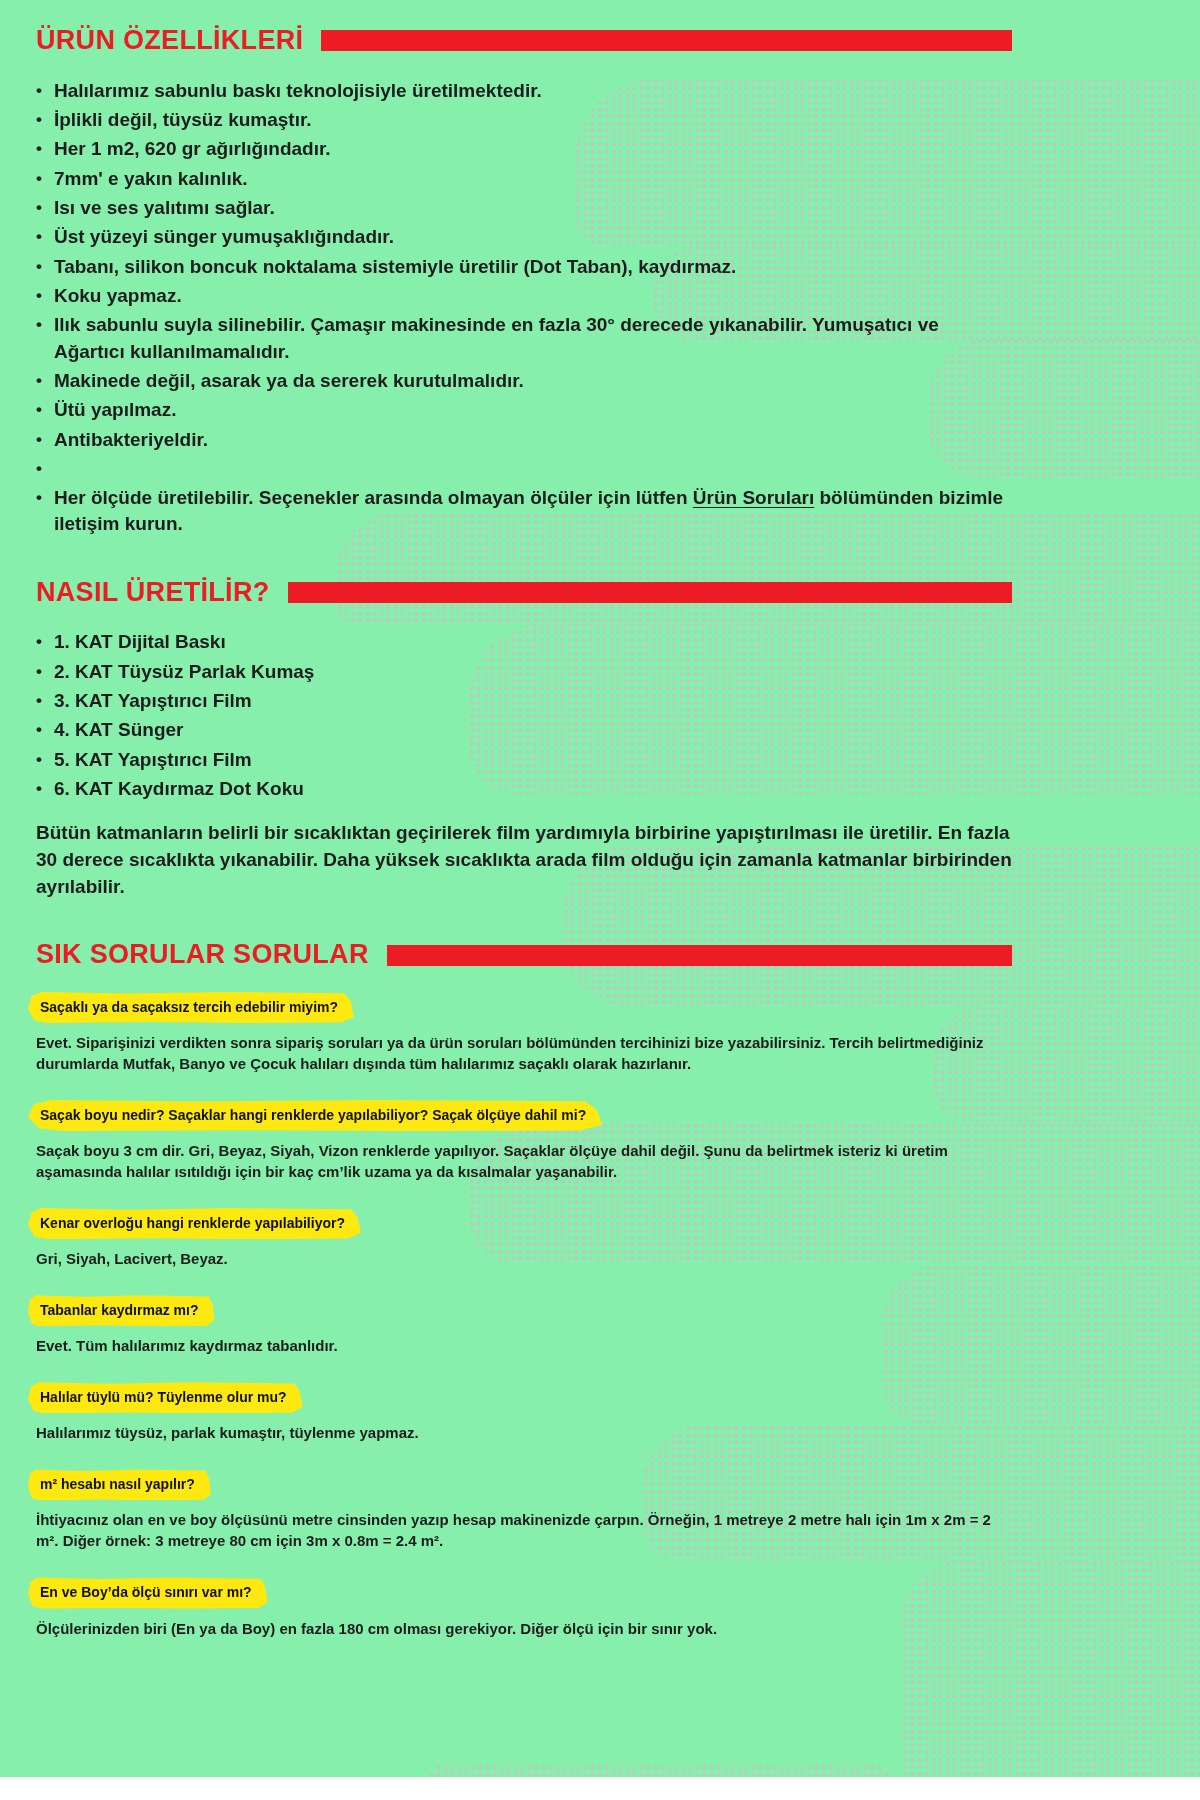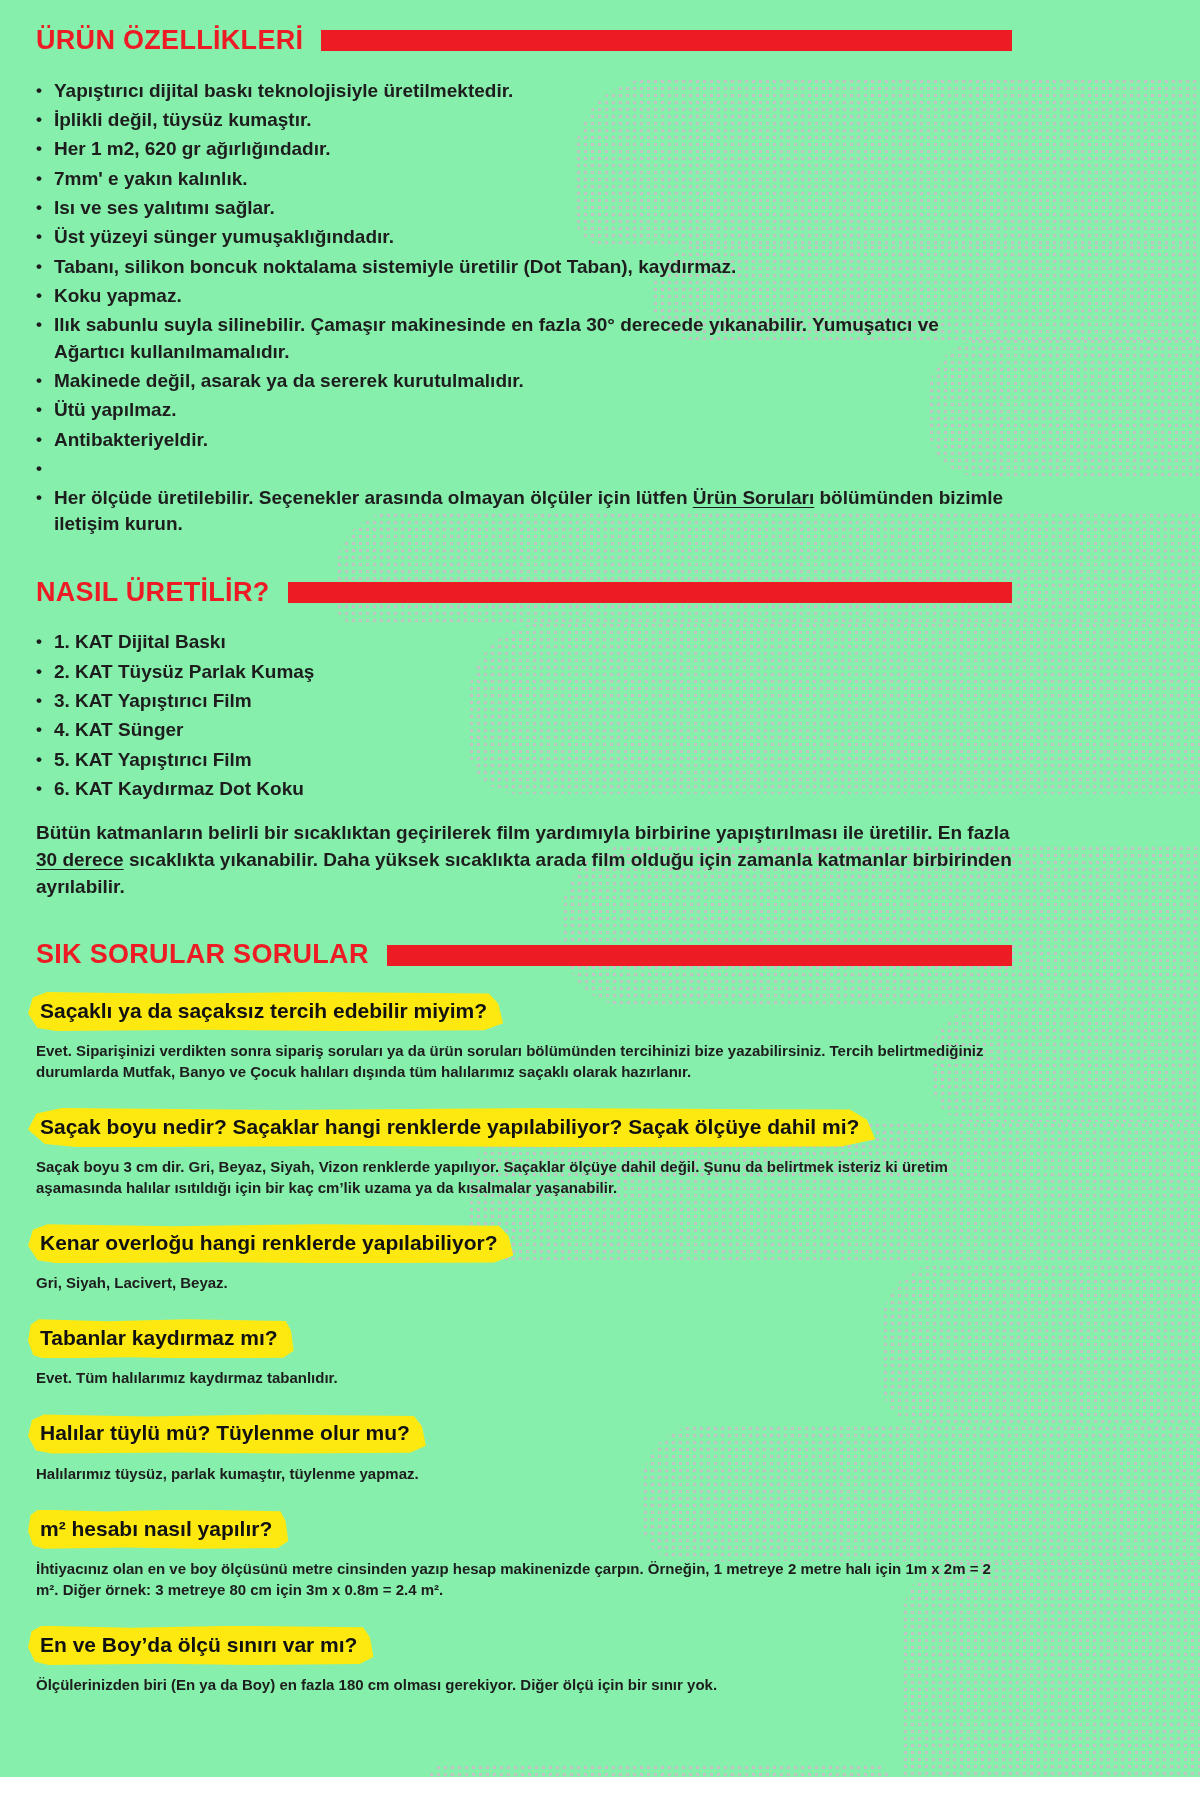--- a/index.html
+++ b/index.html
@@ -70,38 +70,38 @@
     margin-bottom: 3px;
   }
   .bullet { flex: 0 0 auto; font-size: 17px; line-height: 1.55; }
 
   .inline-link {
     color: inherit;
     text-decoration: underline;
     text-underline-offset: 3px;
     cursor: pointer;
   }
-  .u { text-decoration: underline; text-underline-offset: 3px; }
+  .u { text-underline-offset: 3px; }
 
   .kat { font-weight: 800; }
 
   .para {
     font-size: 19px;
     font-weight: 700;
     line-height: 1.4;
     margin-top: 18px;
   }
 
   .qa { margin-bottom: 26px; }
   .qwrap { margin: 0 0 9px -8px; }
   .q {
     display: inline-block;
     background: var(--yellow, #fde910);
     color: #111;
-    font-size: 21px;
+    font-size: 14px;
     font-weight: 800;
     line-height: 1.15;
     padding: 7px 16px 8px 12px;
     clip-path: polygon(1% 14%, 0% 55%, 2% 92%, 6% 100%, 38% 97%, 65% 100%, 96% 98%, 100% 80%, 99% 30%, 97% 4%, 60% 0%, 30% 5%, 4% 0%);
   }
   .a {
     font-size: 15px;
     font-weight: 700;
     line-height: 1.4;
   }
@@ -127,21 +127,21 @@
   <div class="content">
 
     <section class="sec">
       <h2 class="sec-title">
         <span>ÜRÜN ÖZELLİKLERİ</span>
         <span class="bar"></span>
       </h2>
       <ul class="blist">
         <li>
             <span class="bullet">•</span>
-            <span>Yapıştırıcı dijital baskı teknolojisiyle üretilmektedir.</span>
+            <span>Halılarımız sabunlu baskı teknolojisiyle üretilmektedir.</span>
           </li>
         <li>
             <span class="bullet">•</span>
             <span>İplikli değil, tüysüz kumaştır.</span>
           </li>
         <li>
             <span class="bullet">•</span>
             <span>Her 1 m2, 620 gr ağırlığındadır.</span>
           </li>
         <li>

